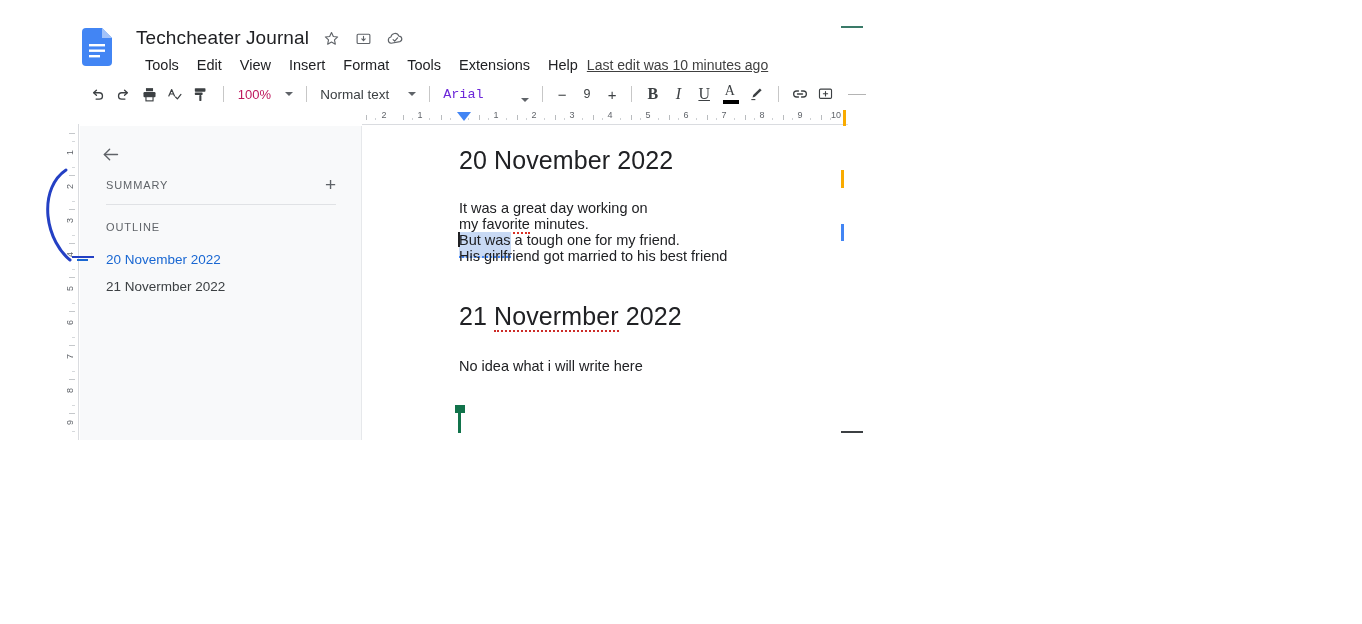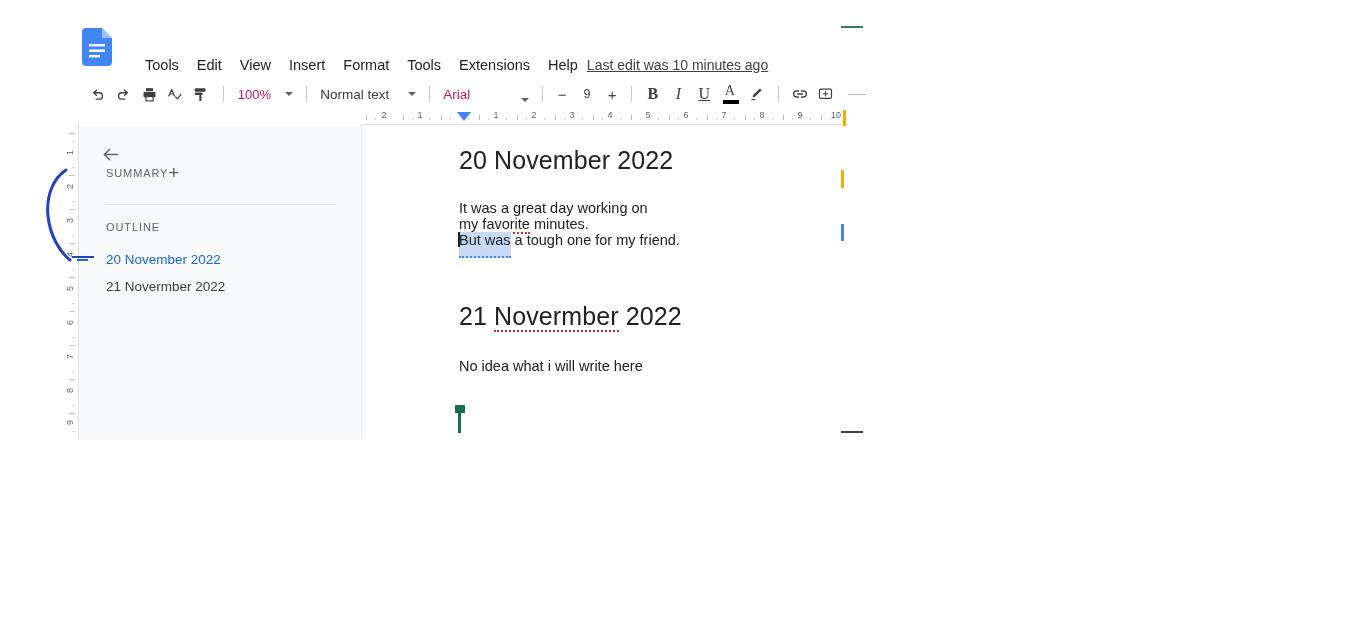--- a/index.html
+++ b/index.html
@@ -125,23 +125,24 @@
     font-size: 13.5px;
     color: #3c4043;
     cursor: pointer;
     padding: 2px 4px;
   }
   .tb-style .lbl { min-width: 74px; }
   .tb-font {
     display: inline-flex;
     align-items: flex-end;
     font-size: 13.5px;
-    color: #be185d;
+    color: #6d28d9;
     cursor: pointer;
     padding: 2px 4px;
+    font-family: Liberation Mono, monospace;
   }
   .tb-font .lbl { min-width: 64px; }
   .tb-size {
     display: inline-flex;
     align-items: center;
     color: #3c4043;
   }
   .sz-btn {
     width: 20px; height: 20px;
     display: inline-flex; align-items: center; justify-content: center;
@@ -279,25 +280,26 @@
   .sb-back {
     position: absolute;
     left: 18px; top: 16px;
     width: 24px; height: 24px;
     color: #5f6368;
     cursor: pointer;
     display: flex; align-items: center; justify-content: center;
   }
   .sb-summary-row {
     position: absolute;
-    left: 26px; top: 40px;
+    left: 26px; top: 52px;
     width: 230px;
     display: flex;
     align-items: center;
-    justify-content: flex-start;
+    justify-content: space-between;
+    gap: 8px;
   }
   .sb-label {
     font-size: 11px;
     letter-spacing: 0.9px;
     color: #5f6368;
     font-weight: 500;
   }
   .sb-add {
     font-size: 19px;
     color: #5f6368;
@@ -448,20 +450,43 @@
     <div class="doc-icon">
       <svg width="30" height="38" viewBox="0 0 30 38">
         <path d="M4 0 h16 l10 10 v24 a4 4 0 0 1 -4 4 h-22 a4 4 0 0 1 -4 -4 v-30 a4 4 0 0 1 4 -4 z" fill="#4285f4"></path>
         <path d="M20 0 l10 10 h-10 z" fill="#a1c2fa"></path>
         <rect x="7" y="16" width="16" height="2.4" fill="#ffffff"></rect>
         <rect x="7" y="21.5" width="16" height="2.4" fill="#ffffff"></rect>
         <rect x="7" y="27" width="11" height="2.4" fill="#ffffff"></rect>
       </svg>
     </div>
 
+    <div class="title-row">
+      <span class="doc-title">Techcheater Journal</span>
+
+      <span class="title-icon">
+        <svg width="17" height="17" viewBox="0 0 24 24" fill="none" stroke="currentColor" stroke-width="1.6">
+          <path d="M12 3.5 l2.6 5.6 6.1 .7 -4.5 4.2 1.2 6.0 -5.4 -3.0 -5.4 3.0 1.2 -6.0 -4.5 -4.2 6.1 -.7 z" stroke-linejoin="round"></path>
+        </svg>
+      </span>
+
+      <span class="title-icon">
+        <svg width="17" height="17" viewBox="0 0 24 24" fill="none" stroke="currentColor" stroke-width="1.6">
+          <rect x="3" y="6" width="18" height="13" rx="1.4"></rect>
+          <path d="M12 9 v6 M12 15 l-2.4 -2.4 M12 15 l2.4 -2.4" stroke-linecap="round"></path>
+        </svg>
+      </span>
+
+      <span class="title-icon">
+        <svg width="19" height="19" viewBox="0 0 24 24" fill="none" stroke="currentColor" stroke-width="1.5">
+          <path d="M6.5 18 a4 4 0 0 1 -.3 -7.9 a5.2 5.2 0 0 1 10 -1.1 a3.6 3.6 0 0 1 1.3 7.0 z" stroke-linejoin="round"></path>
+          <path d="M9 13.4 l2 1.9 3.6 -4.2" stroke-linecap="round"></path>
+        </svg>
+      </span>
+    </div>
 
     <div class="menu-row">
       <span class="menu-item">Tools</span>
       <span class="menu-item">Edit</span>
       <span class="menu-item">View</span>
       <span class="menu-item">Insert</span>
       <span class="menu-item">Format</span>
       <span class="menu-item">Tools</span>
       <span class="menu-item">Extensions</span>
       <span class="menu-item">Help</span>
@@ -705,20 +730,23 @@
     </div>
 
     <div class="doc-p line2">
       <span>my </span><span class="spell">favorite</span><span> minutes.</span>
     </div>
 
     <div class="doc-p line3">
       <span class="sel grammar">But was</span><span> a tough one for my friend.</span>
     </div>
 
+    <div class="doc-p line4">
+      <span>His girlfriend got married to his best friend</span>
+    </div>
 
     <div class="caret-text"></div>
 
     <div class="doc-h1 second">
       <span>21 </span><span class="spell-red">Novermber</span><span> 2022</span>
     </div>
 
     <div class="doc-p line5">
       <span>No idea what i will write here</span>
     </div>

